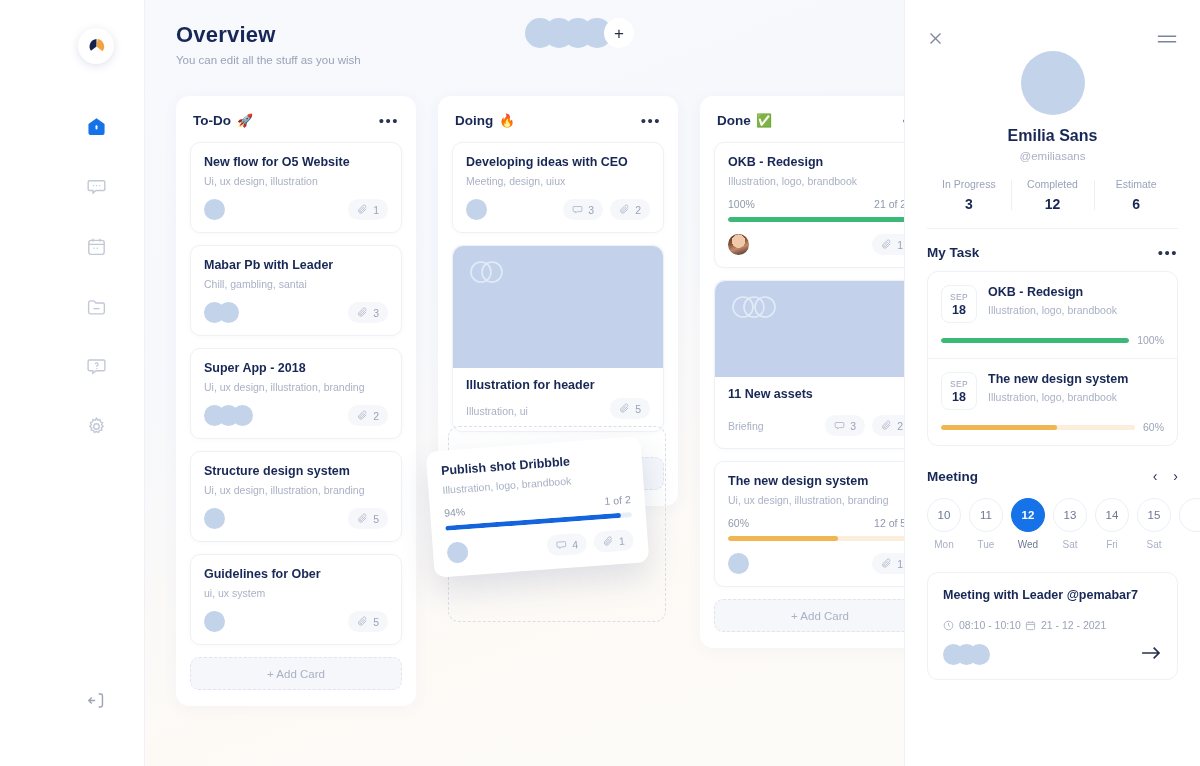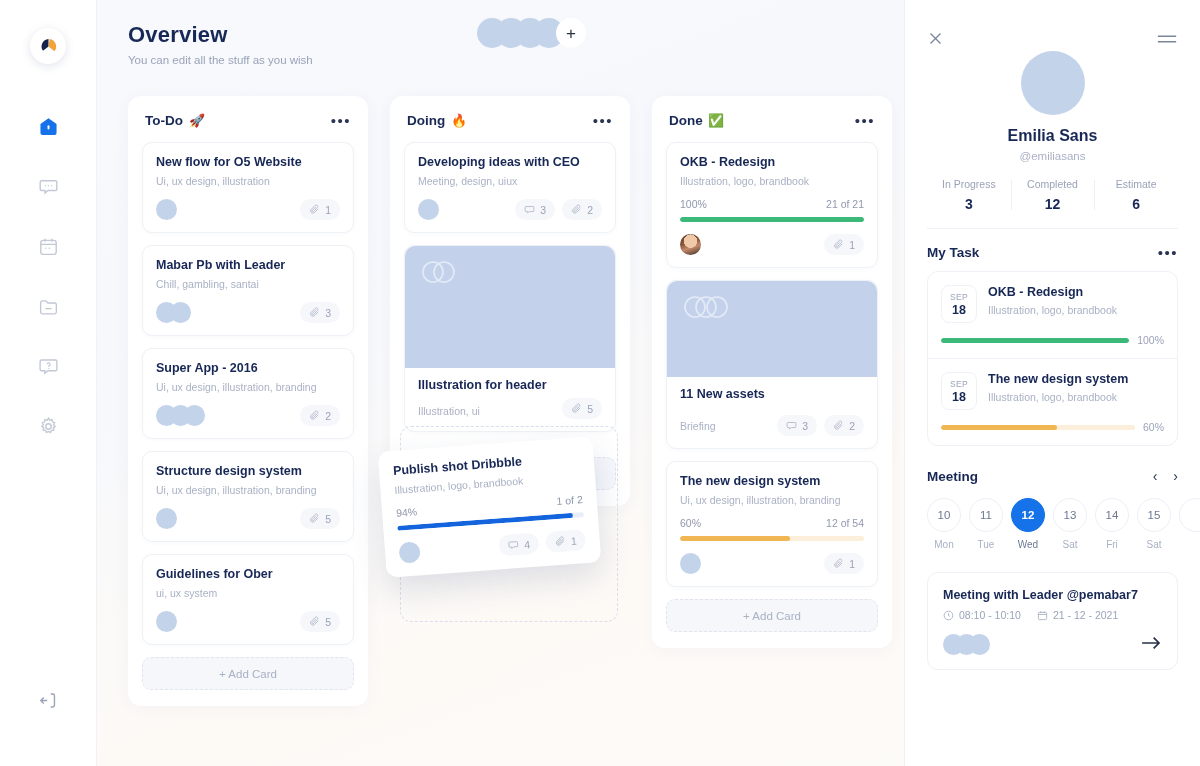--- a/index.html
+++ b/index.html
@@ -7,20 +7,21 @@
     width: 1200px; height: 766px;
     font-family: "Liberation Sans", sans-serif;
     background: #ffffff;
     overflow: hidden;
   }
   .app {
     position: relative;
     width: 1200px; height: 766px;
     background: #ffffff;
     display: flex;
+    padding-left: 48px;
   }
 
   
   .rail {
     width: 97px; height: 766px;
     background: #ffffff;
     border-right: 1px solid #eef1f7;
     display: flex; flex-direction: column;
     align-items: center;
     padding-top: 28px;
@@ -279,21 +280,21 @@
   .day.active .day-n { color: #6d7893; }
   .day-n { font-size: 10px; color: #a9b1c4; margin-top: 7px; }
   .nav-arrows { display: flex; gap: 16px; align-items: center; color: #2a3553; }
   .nav-arrows span { cursor: pointer; font-size: 14px; }
 
   .meeting-card {
     border: 1px solid #eef1f6; border-radius: 11px;
     margin-top: 22px; padding: 15px 15px 14px 15px;
   }
   .meet-title { font-size: 12.5px; font-weight: bold; color: #182856; }
-  .meet-meta { display: flex; gap: 16px; margin-top: 7px; }
+  .meet-meta { display: flex; gap: 4px; margin-top: 17px; }
   .meet-meta div { display: flex; align-items: center; gap: 5px; font-size: 10.5px; color: #9aa3b8; }
   .meet-foot { display: flex; align-items: center; justify-content: space-between; margin-top: 13px; }
   .meet-avs { display: flex; }
   .meet-avs .sm { width: 21px; height: 21px; border-radius: 50%; background: #c3d3ea; margin-right: -8px; }
   .arrow-btn { cursor: pointer; color: #2a3553; }
 </style>
 </head>
 <body>
 
 <div class="app">
@@ -422,21 +423,21 @@
                   <svg width="11" height="11" viewBox="0 0 24 24" fill="none" stroke="#b3bbcc" stroke-width="2">
                       <path d="M20 10.5l-8.5 8.5a5 5 0 0 1-7-7l9-9a3.4 3.4 0 0 1 4.8 4.8l-9 9a1.8 1.8 0 0 1-2.5-2.5l8-8"></path>
                     </svg>
                   <span>3</span>
                 </div>
               </div>
             </div>
           </div>
 
           <div class="card">
-            <div class="card-title">Super App - 2016</div>
+            <div class="card-title">Super App - 2018</div>
             <div class="card-tags">Ui, ux design, illustration, branding</div>
             <div class="card-foot">
               <div class="card-avs">
                   <div class="sm"></div>
                   <div class="sm"></div>
                   <div class="sm"></div>
                 </div>
               <div class="chips">
                 <div class="chip">
                   <svg width="11" height="11" viewBox="0 0 24 24" fill="none" stroke="#b3bbcc" stroke-width="2">

